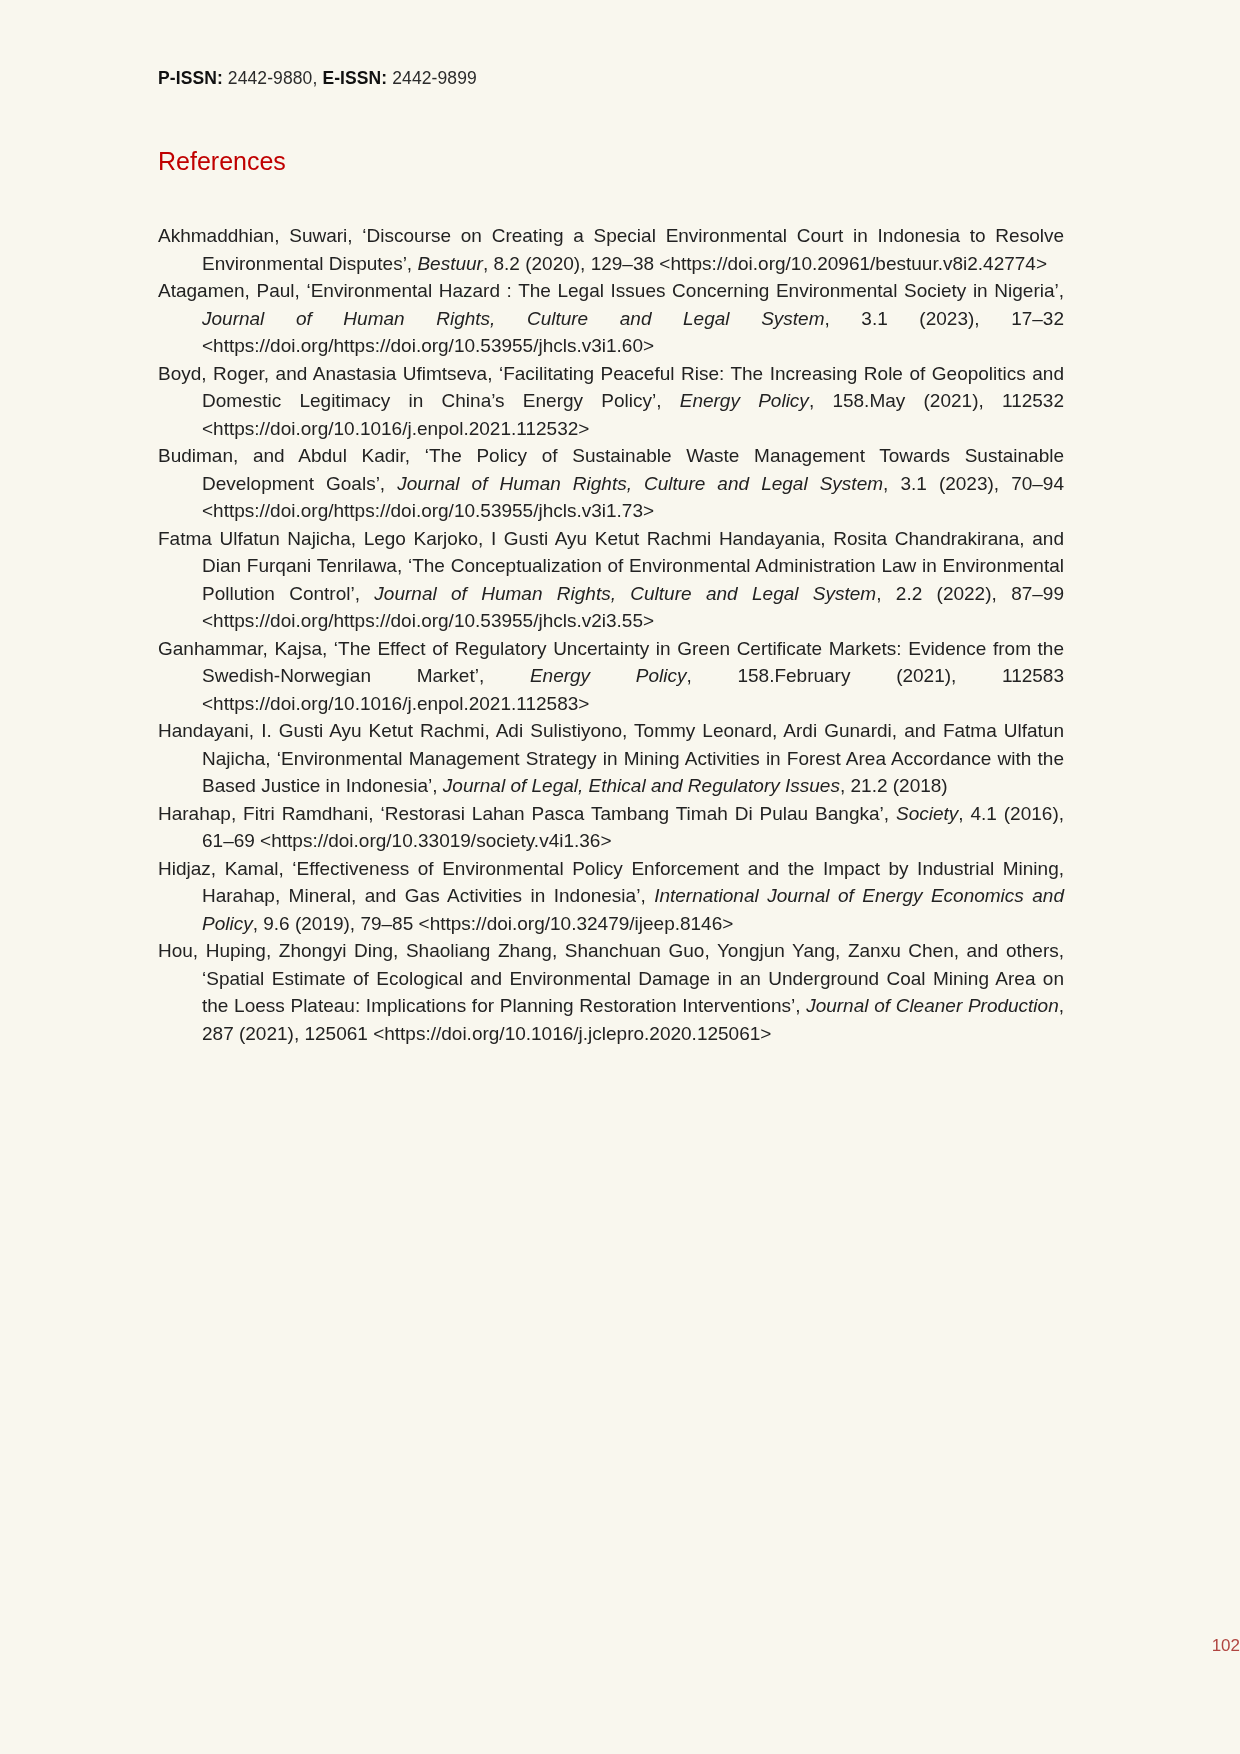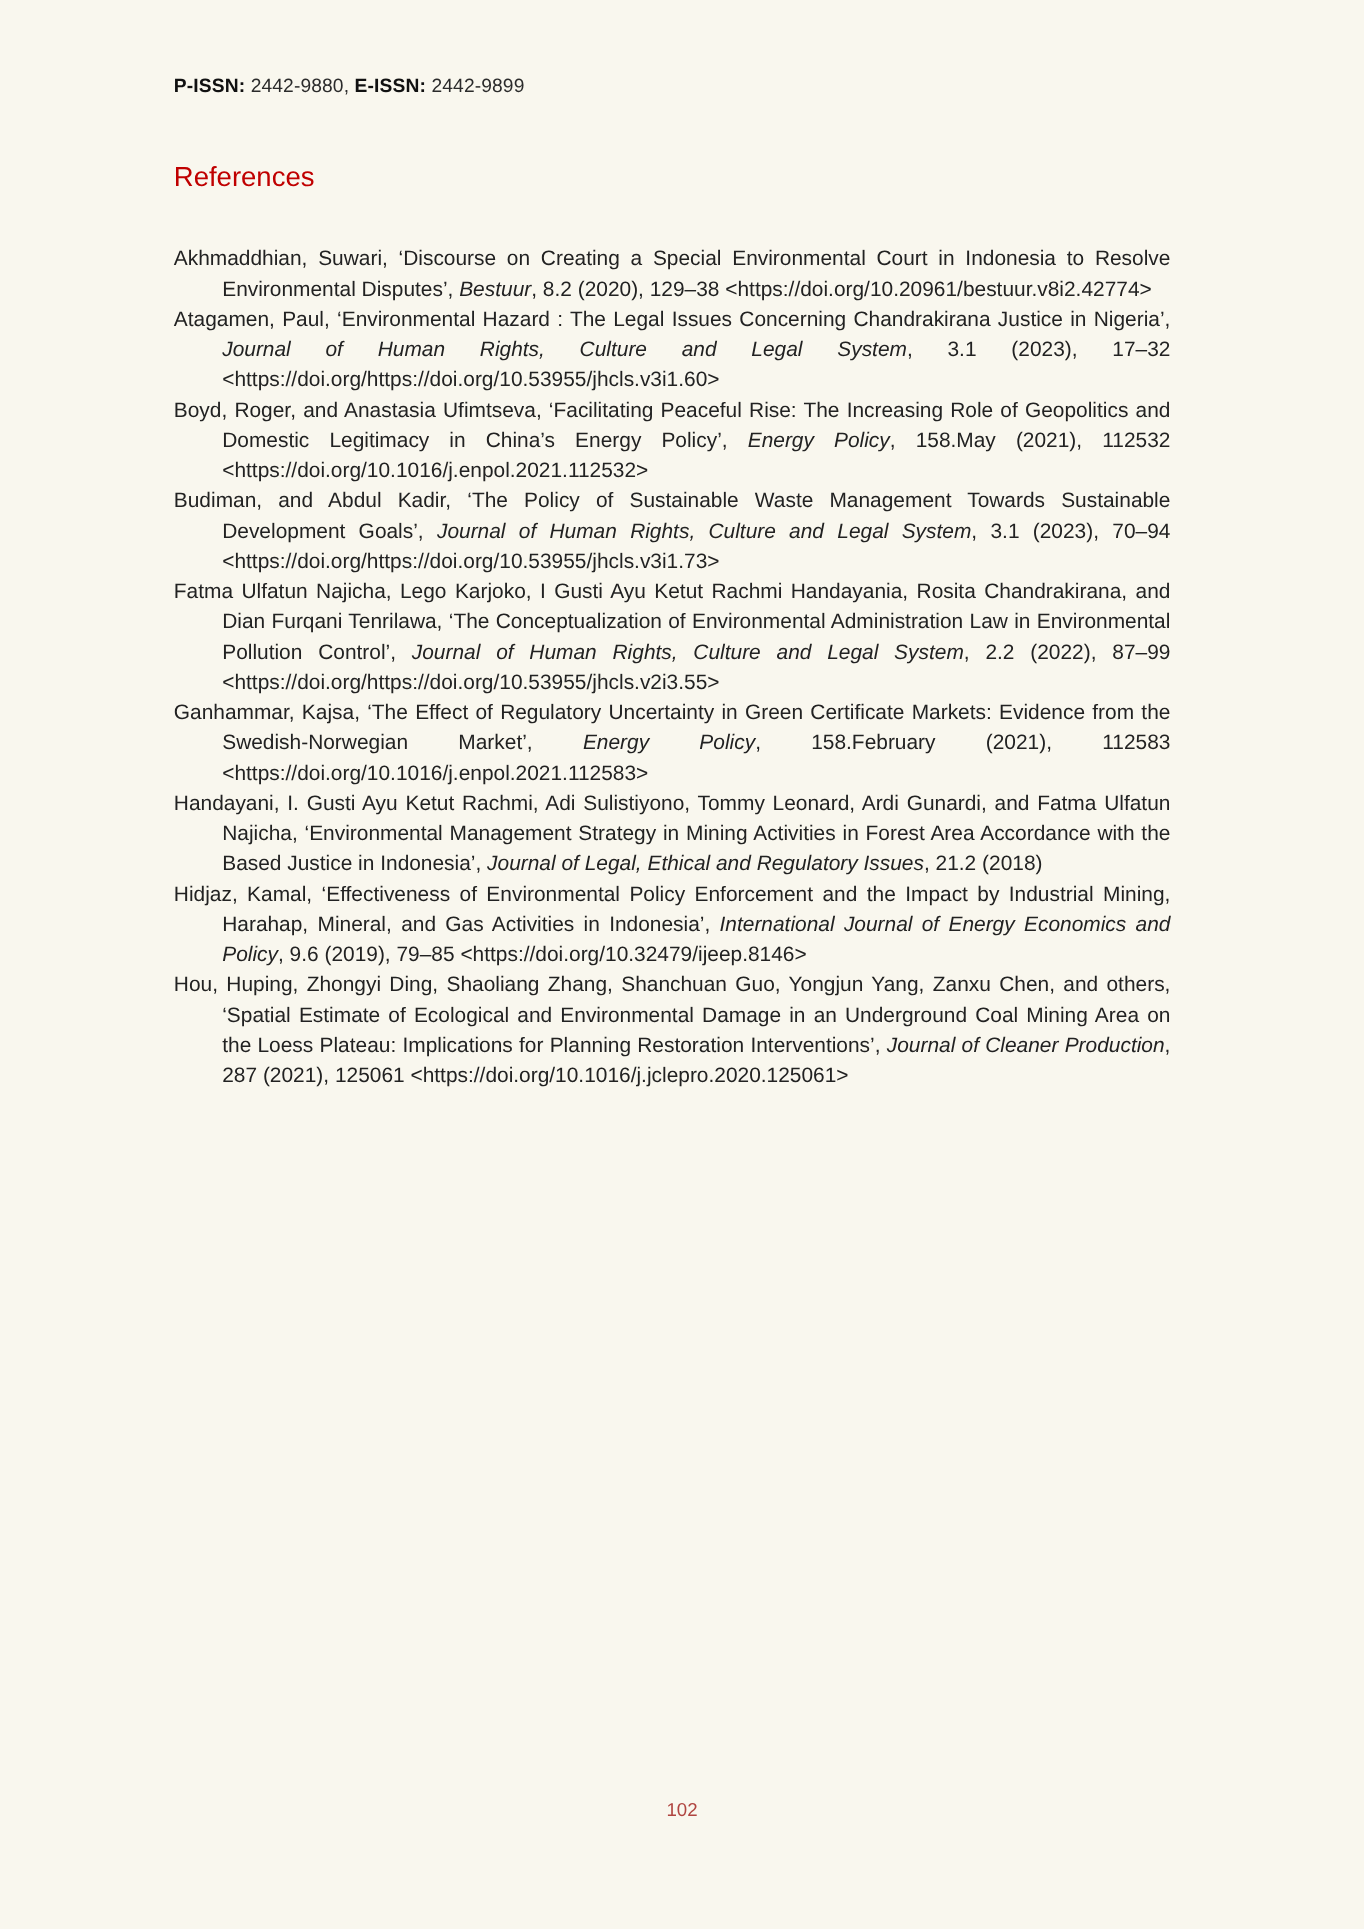--- a/index.html
+++ b/index.html
@@ -42,46 +42,47 @@
     padding-left: 44px;
     text-indent: -44px;
     overflow-wrap: break-word;
   }
   .ref .it { font-style: italic; }
   .page-number {
     position: absolute;
     left: 0;
     top: 1636px;
     width: 1240px;
-    text-align: center;
+    text-align: right;
     font-size: 17px;
     color: var(--pgnum, #b04540);
   }
 </style>
 </head>
 <body style="--bg: #f9f7ee; --fg: #222222; --accent: #c00000; --pgnum: #b04540;">
 
 <div class="page">
 
   <div class="issn-header">
     <span class="b">P-ISSN:</span>
     <span>2442-9880,</span>
     <span class="b">E-ISSN:</span>
     <span>2442-9899</span>
   </div>
 
   <h1 class="title">References</h1>
 
   <div class="ref-list">
       <p class="ref"><span>Akhmaddhian, Suwari, ‘Discourse on Creating a Special Environmental Court in Indonesia to Resolve Environmental Disputes’, </span><span class="it">Bestuur</span><span>, 8.2 (2020), 129–38 &lt;https://doi.org/10.20961/bestuur.v8i2.42774&gt;</span></p>
-      <p class="ref"><span>Atagamen, Paul, ‘Environmental Hazard : The Legal Issues Concerning Chandrakirana Justice in Nigeria’, </span><span class="it">Journal of Human Rights, Culture and Legal System</span><span>, 3.1 (2023), 17–32 &lt;https://doi.org/https://doi.org/10.53955/jhcls.v3i1.60&gt;</span></p>
+      <p class="ref"><span>Atagamen, Paul, ‘Environmental Hazard : The Legal Issues Concerning Environmental Society in Nigeria’, </span><span class="it">Journal of Human Rights, Culture and Legal System</span><span>, 3.1 (2023), 17–32 &lt;https://doi.org/https://doi.org/10.53955/jhcls.v3i1.60&gt;</span></p>
       <p class="ref"><span>Boyd, Roger, and Anastasia Ufimtseva, ‘Facilitating Peaceful Rise: The Increasing Role of Geopolitics and Domestic Legitimacy in China’s Energy Policy’, </span><span class="it">Energy Policy</span><span>, 158.May (2021), 112532 &lt;https://doi.org/10.1016/j.enpol.2021.112532&gt;</span></p>
       <p class="ref"><span>Budiman, and Abdul Kadir, ‘The Policy of Sustainable Waste Management Towards Sustainable Development Goals’, </span><span class="it">Journal of Human Rights, Culture and Legal System</span><span>, 3.1 (2023), 70–94 &lt;https://doi.org/https://doi.org/10.53955/jhcls.v3i1.73&gt;</span></p>
       <p class="ref"><span>Fatma Ulfatun Najicha, Lego Karjoko, I Gusti Ayu Ketut Rachmi Handayania, Rosita Chandrakirana, and Dian Furqani Tenrilawa, ‘The Conceptualization of Environmental Administration Law in Environmental Pollution Control’, </span><span class="it">Journal of Human Rights, Culture and Legal System</span><span>, 2.2 (2022), 87–99 &lt;https://doi.org/https://doi.org/10.53955/jhcls.v2i3.55&gt;</span></p>
       <p class="ref"><span>Ganhammar, Kajsa, ‘The Effect of Regulatory Uncertainty in Green Certificate Markets: Evidence from the Swedish-Norwegian Market’, </span><span class="it">Energy Policy</span><span>, 158.February (2021), 112583 &lt;https://doi.org/10.1016/j.enpol.2021.112583&gt;</span></p>
       <p class="ref"><span>Handayani, I. Gusti Ayu Ketut Rachmi, Adi Sulistiyono, Tommy Leonard, Ardi Gunardi, and Fatma Ulfatun Najicha, ‘Environmental Management Strategy in Mining Activities in Forest Area Accordance with the Based Justice in Indonesia’, </span><span class="it">Journal of Legal, Ethical and Regulatory Issues</span><span>, 21.2 (2018)</span></p>
+      <p class="ref"><span>Harahap, Fitri Ramdhani, ‘Restorasi Lahan Pasca Tambang Timah Di Pulau Bangka’, </span><span class="it">Society</span><span>, 4.1 (2016), 61–69 &lt;https://doi.org/10.33019/society.v4i1.36&gt;</span></p>
       <p class="ref"><span>Hidjaz, Kamal, ‘Effectiveness of Environmental Policy Enforcement and the Impact by Industrial Mining, Harahap, Mineral, and Gas Activities in Indonesia’, </span><span class="it">International Journal of Energy Economics and Policy</span><span>, 9.6 (2019), 79–85 &lt;https://doi.org/10.32479/ijeep.8146&gt;</span></p>
       <p class="ref"><span>Hou, Huping, Zhongyi Ding, Shaoliang Zhang, Shanchuan Guo, Yongjun Yang, Zanxu Chen, and others, ‘Spatial Estimate of Ecological and Environmental Damage in an Underground Coal Mining Area on the Loess Plateau: Implications for Planning Restoration Interventions’, </span><span class="it">Journal of Cleaner Production</span><span>, 287 (2021), 125061 &lt;https://doi.org/10.1016/j.jclepro.2020.125061&gt;</span></p>
     </div>
 
   <div class="page-number">102</div>
 
 </div>
 
 </body></html>

